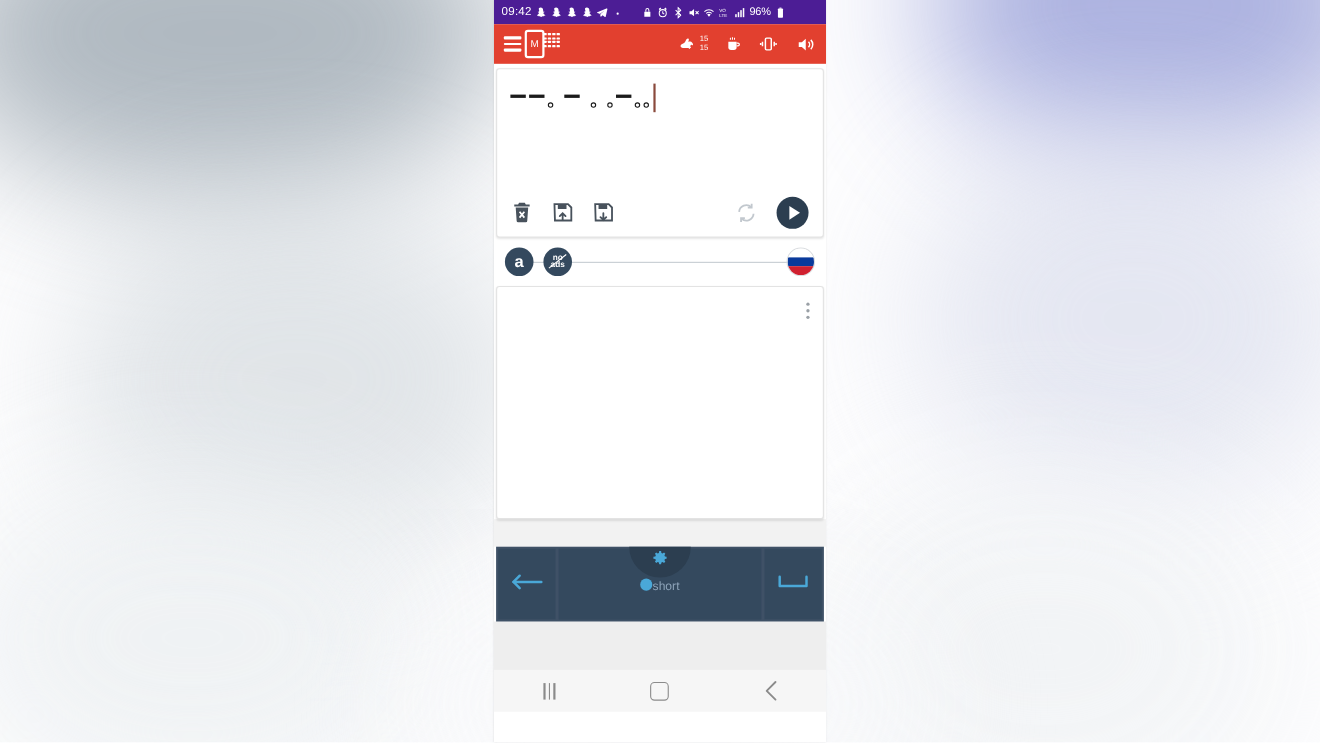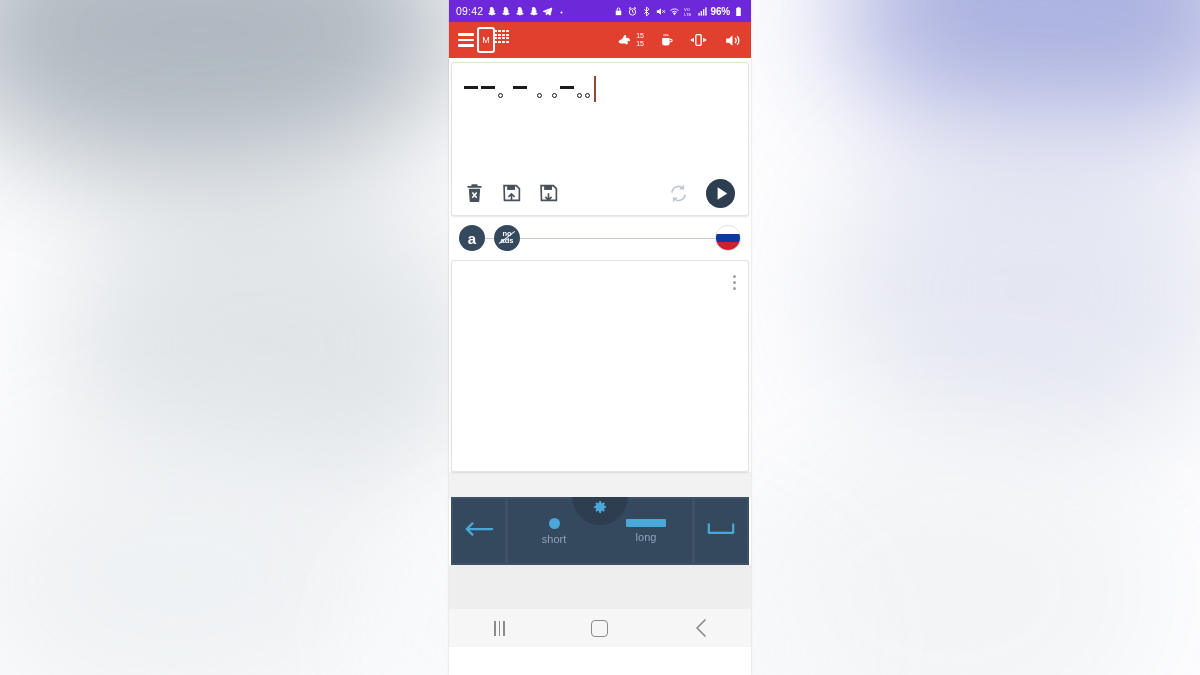--- a/index.html
+++ b/index.html
@@ -21,30 +21,30 @@
 
   
   #phone{
     position:absolute;left:449px;top:0;width:302px;height:675px;z-index:5;
     background:#ffffff;overflow:hidden;
     box-shadow:0 0 2px rgba(0,0,0,.18);
   }
 
   
   #statusbar{
-    height:22px;background:#6d28d9;color:#fff;
-    display:flex;align-items:center;justify-content:space-between;
-    padding:0 7px;box-sizing:border-box;font-size:10px;
+    height:22px;background:#4c1d95;color:#fff;
+    display:flex;align-items:center;justify-content:flex-start;
+    padding:0 7px;box-sizing:border-box;font-size:10px;gap:16px;
   }
   .sb-left{display:flex;align-items:center;gap:3px;}
   .sb-right{display:flex;align-items:center;gap:3px;}
   .sb-time{font-size:10.5px;letter-spacing:.2px;font-weight:500;}
   .sb-ico{width:11px;height:11px;display:inline-block;}
   .sb-ico svg{display:block;width:11px;height:11px;fill:#fff;}
-  .sb-batt{font-size:10px;font-weight:700;letter-spacing:-.2px;}
+  .sb-batt{font-size:10px;font-weight:400;letter-spacing:-.2px;}
 
   
   #appbar{
     height:36px;background:#e2402f;
     display:flex;align-items:center;justify-content:space-between;
     padding:0 9px;box-sizing:border-box;
   }
   .ab-left{display:flex;align-items:center;gap:3px;}
   .ab-right{display:flex;align-items:center;gap:15px;}
   .hamb{display:flex;flex-direction:column;gap:3px;width:16px;cursor:pointer;}
@@ -135,21 +135,21 @@
 
   
   #gap{height:25px;background:#f2f2f2;}
 
   
   #keyboard{
     position:relative;height:68px;margin:0 2px;background:#3f5166;
     display:flex;align-items:stretch;padding:2px;box-sizing:border-box;gap:3px;
   }
   .key{
-    background:#34495e;display:flex;flex-direction:column;align-items:center;
+    background:#34495e;display:flex;flex-direction:row;align-items:center;
     justify-content:center;cursor:pointer;position:relative;
   }
   .key-back{flex:0 0 52px;}
   .key-short{flex:1;}
   .key-long{flex:1;}
   .key-space{flex:0 0 52px;}
   .key-mid{flex:1;background:#34495e;display:flex;position:relative;}
   .key-label{font-size:11px;color:#8da3b8;margin-top:4px;}
   .dot-glyph{width:11px;height:11px;border-radius:50%;background:#4aa8d8;}
   .dash-glyph{width:40px;height:8px;background:#4aa8d8;border-radius:1px;}
@@ -441,24 +441,20 @@
             <path d="M30 8H3"></path>
             <path d="M9 2L3 8l6 6"></path>
           </svg>
       </span>
     </div>
     <div class="key-mid">
       <div class="key key-short">
         <span class="dot-glyph"></span>
         <span class="key-label">short</span>
       </div>
-      <div class="key key-long">
-        <span class="dash-glyph"></span>
-        <span class="key-label">long</span>
-      </div>
     </div>
     <div class="key key-space">
       <span>
         <svg width="30" height="16" viewBox="0 0 32 16" fill="none" stroke="#4aa8d8" stroke-width="2.4" stroke-linecap="round" stroke-linejoin="round">
             <path d="M3 3v9h26V3"></path>
           </svg>
       </span>
     </div>
   </div>
 

